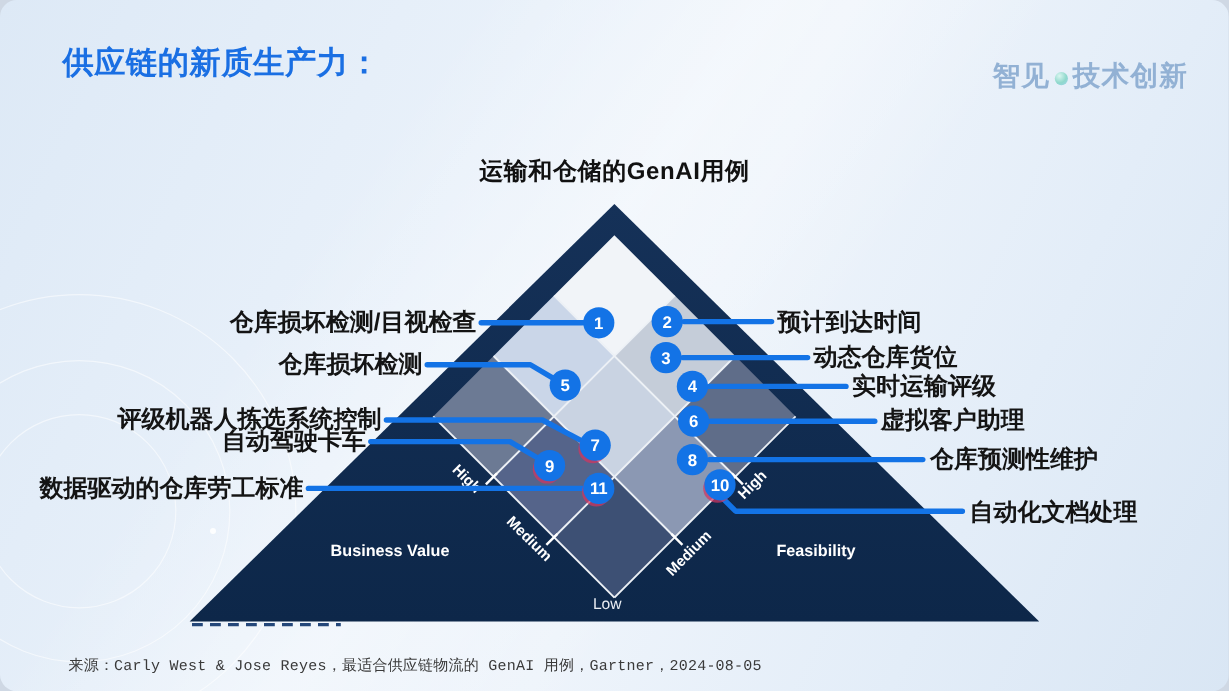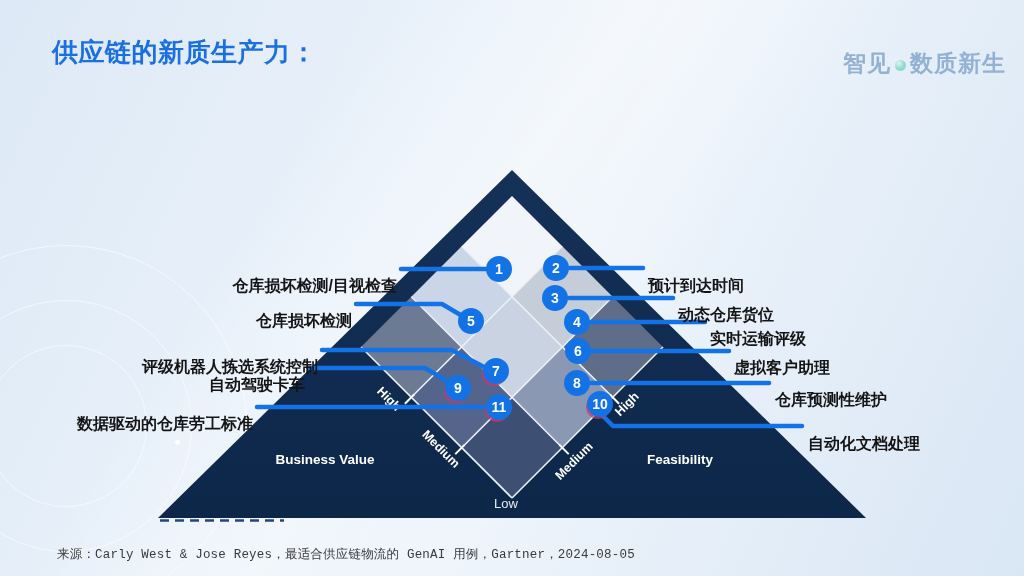--- a/index.html
+++ b/index.html
@@ -1,46 +1,47 @@
 <!DOCTYPE html>
 <html><head>
 <meta charset="utf-8">
 <style>
   html,body{margin:0;padding:0;}
   body{font-family:"Liberation Sans","DejaVu Sans",sans-serif;background:#cfd8e4;}
   #stage{
     position:relative;width:1024px;height:576px;overflow:hidden;
     background:linear-gradient(115deg,#dde9f6 0%,#e9f1fa 35%,#eef4fb 55%,#e3edf8 78%,#d9e6f4 100%);
+    border-radius:14px;
   }
   .bg-band{position:absolute;inset:0;pointer-events:none;
     background:linear-gradient(125deg,rgba(255,255,255,0) 28%,rgba(255,255,255,.4) 45%,rgba(255,255,255,0) 62%);}
   .arc{position:absolute;border:1px solid rgba(255,255,255,.55);border-radius:50%;pointer-events:none;}
   .arc.a1{width:250px;height:250px;left:-60px;top:300px;}
   .arc.a2{width:360px;height:360px;left:-115px;top:245px;}
   .arc.a3{width:160px;height:160px;left:-15px;top:345px;}
   .dot-decor{position:absolute;width:5px;height:5px;border-radius:50%;background:rgba(255,255,255,.9);left:175px;top:440px;}
 
   .title{position:absolute;left:52px;top:36px;color:#1a6fe3;font-weight:bold;
     font-size:26px;line-height:1.3;letter-spacing:.5px;}
-  .logo{position:absolute;right:18px;top:48px;display:flex;align-items:center;
+  .logo{position:absolute;right:34px;top:48px;display:flex;align-items:center;
     color:#92b1d4;font-weight:bold;font-size:23px;letter-spacing:1px;}
   .logo .dot{width:11px;height:11px;border-radius:50%;margin:4px 4px 0 4px;
     background:radial-gradient(circle at 35% 30%,#d9f6f0 0%,#8fd8cc 55%,#9fd4ec 100%);}
 
   .diagram-title{position:absolute;left:0;top:129px;width:1024px;text-align:center;
     color:#111;font-weight:bold;font-size:20px;letter-spacing:.5px;}
 
   svg.layer{position:absolute;left:0;top:0;}
 
   .marker{position:absolute;width:26px;height:26px;border-radius:50%;background:#1373e6;
     color:#fff;font-weight:bold;font-size:14px;display:flex;align-items:center;justify-content:center;
     transform:translate(-50%,-50%);}
   .marker.red{box-shadow:-2px 3px 0 -1px rgba(214,51,95,.7);}
   .uc-label{position:absolute;height:22px;line-height:22px;white-space:nowrap;
-    color:#141414;font-weight:bold;font-size:16px;transform:translateY(-50%);margin-top:17px;}
+    color:#141414;font-weight:bold;font-size:20px;transform:translateY(-50%);}
   .uc-label.left{text-align:right;}
 
   .source{position:absolute;left:57px;top:546px;font-size:12.5px;color:#3a3a3a;letter-spacing:.2px;font-family:Liberation Mono, monospace;}
 </style>
 </head>
 <body>
 
 <div id="stage">
   <div class="bg-band"></div>
   <div class="arc a2"></div>
@@ -48,23 +49,24 @@
   <div class="arc a3"></div>
   <div class="dot-decor"></div>
 
   <div class="title">
     <div>供应链的新质生产力：</div>
   </div>
 
   <div class="logo">
     <span>智见</span>
     <span class="dot"></span>
-    <span>数质新生</span>
+    <span>技术创新</span>
   </div>
 
+  <div class="diagram-title">运输和仓储的GenAI用例</div>
 
   <svg class="layer" width="1024" height="576" viewBox="0 0 1024 576">
     <defs>
       <linearGradient id="navy" x1="0" y1="0" x2="0" y2="1">
         <stop offset="0" stop-color="#153158"></stop>
         <stop offset="1" stop-color="#0d2749"></stop>
       </linearGradient>
     </defs>
 
     <polygon points="512,170 866,518 158,518" fill="url(#navy)"></polygon>

